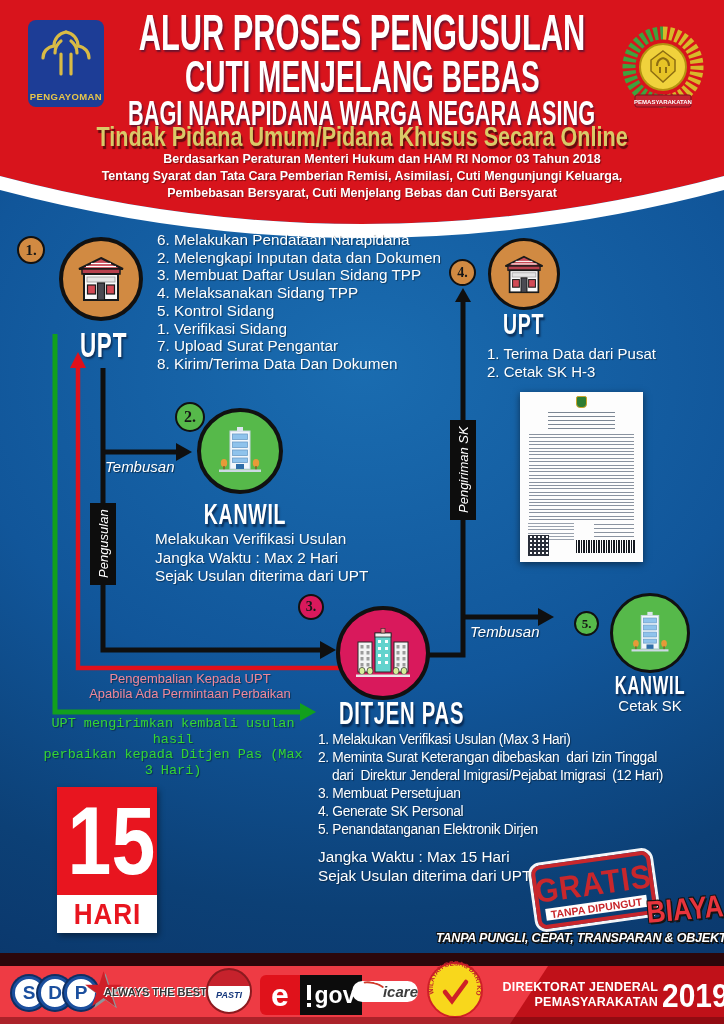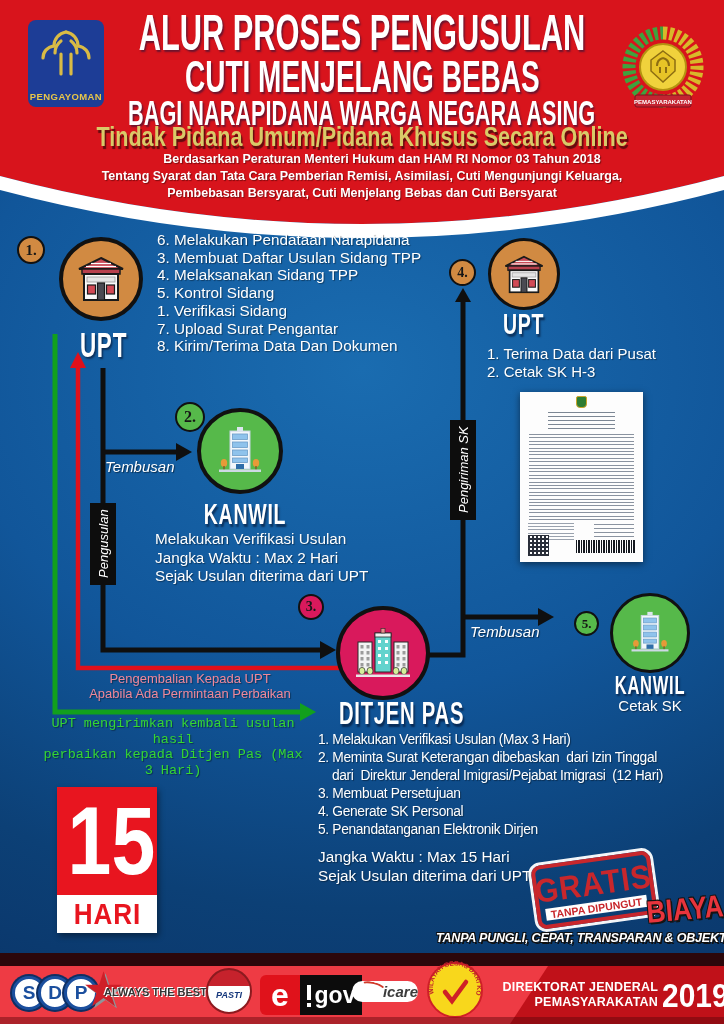--- a/index.html
+++ b/index.html
@@ -223,20 +223,21 @@
       <rect x="9" y="18" width="34" height="26" fill="#fafafa" stroke="#1a1a1a" stroke-width="2"></rect>
       <rect x="12" y="21" width="28" height="5" fill="#e4e4e4" stroke="#9a9a9a" stroke-width="0.8"></rect>
       <rect x="12.5" y="29" width="8" height="9" fill="#d24a55" stroke="#1a1a1a" stroke-width="1.2"></rect>
       <rect x="31.5" y="29" width="8" height="9" fill="#d24a55" stroke="#1a1a1a" stroke-width="1.2"></rect>
       <rect x="22.5" y="27" width="7" height="17" fill="#4a4a52" stroke="#1a1a1a" stroke-width="1.2"></rect>
     </svg>
   </div>
   <div class="bigname" style="left:63px;top:328px;width:80px;font-size:30px"><span class="squeeze">UPT</span></div>
   <div class="tasklist" style="left:157px;top:231px;font-size:15.3px;line-height:17.7px">
       <div class="tline">6. Melakukan Pendataan Narapidana</div>
+      <div class="tline">2. Melengkapi Inputan data dan Dokumen</div>
       <div class="tline">3. Membuat Daftar Usulan Sidang TPP</div>
       <div class="tline">4. Melaksanakan Sidang TPP</div>
       <div class="tline">5. Kontrol Sidang</div>
       <div class="tline">1. Verifikasi Sidang</div>
       <div class="tline">7. Upload Surat Pengantar</div>
       <div class="tline">8. Kirim/Terima Data Dan Dokumen</div>
     </div>
 
   <div class="badge c-green" style="left:175px;top:402px;width:30px;height:30px;font-size:16px">2.</div>
   <div class="circle c-green" style="left:197px;top:408px;width:86px;height:86px">

